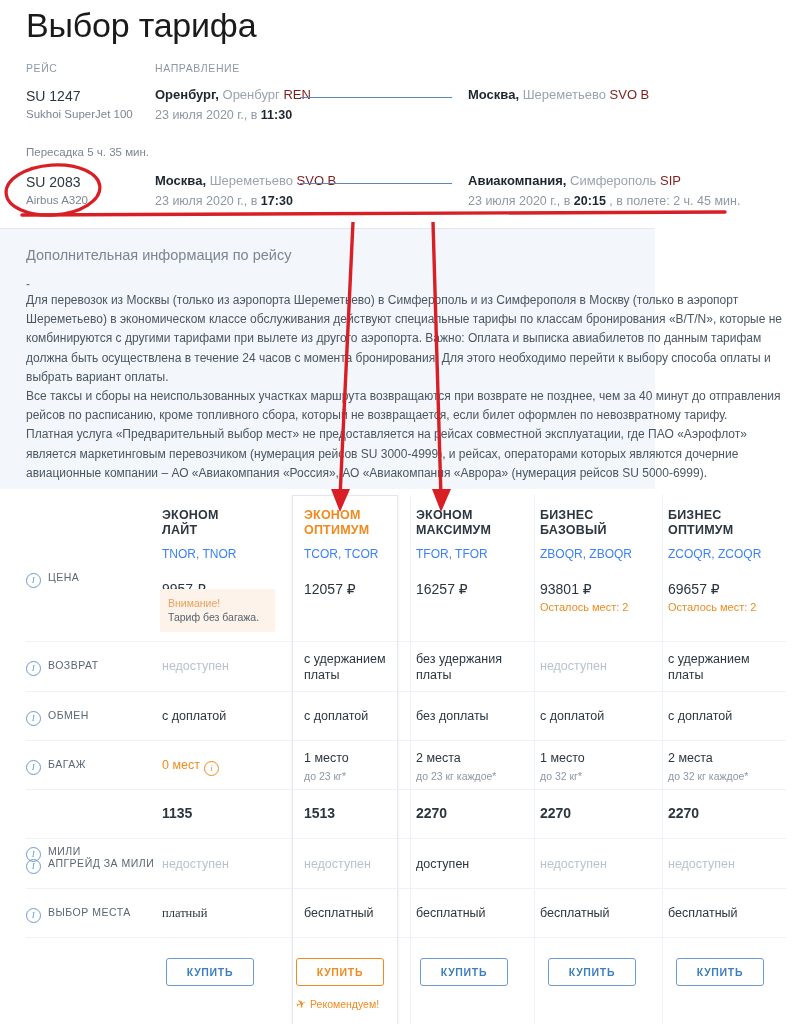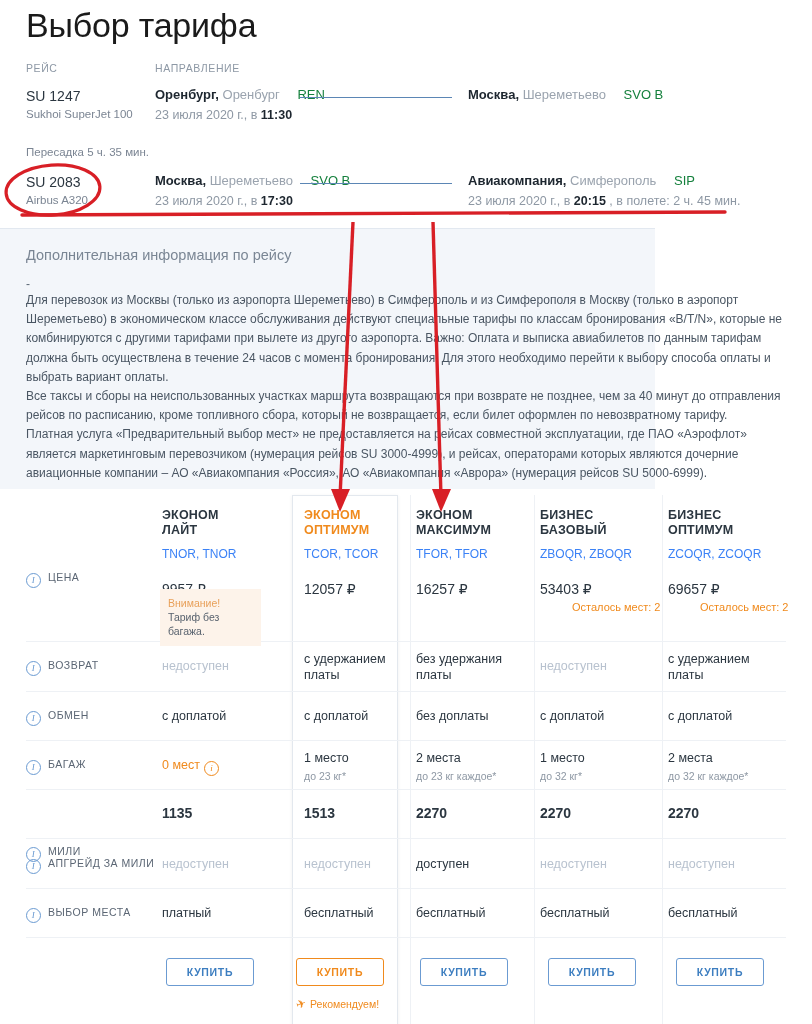--- a/index.html
+++ b/index.html
@@ -38,21 +38,21 @@
     font-size:14px;color:#2b3640;
   }
   .seg .aircraft{
     position:absolute;left:26px;top:20px;
     font-size:11.5px;color:#7b8593;
   }
   .seg .dep{position:absolute;left:155px;top:-2px;width:235px;}
   .seg .arr{position:absolute;left:468px;top:-2px;width:330px;}
   .city{font-size:13px;color:#9aa3ae;line-height:18px;white-space:nowrap;}
   .city b{color:#1d262f;font-weight:700;}
-  .city .code{color:#15803d;margin-left:14px;}
+  .city .code{color:#7f1d1d;}
   .when{font-size:12.5px;color:#8e98a4;line-height:19px;white-space:nowrap;margin-top:2px;}
   .when b{color:#1d262f;font-weight:700;font-size:12.5px;}
 
   .connector{
     position:absolute;height:1px;background:#5b86b5;top:9px;
   }
   .conn1{left:300px;width:152px;}
   .conn2{left:300px;width:152px;}
 
   .layover{
@@ -93,24 +93,24 @@
 
   
   .fare-head{position:absolute;top:10px;}
   .fname{
     font-size:12.5px;font-weight:700;color:#2b3640;
     line-height:15px;letter-spacing:.2px;text-transform:uppercase;
   }
   .fname.accent{color:#f08a1d;}
   .fcodes{font-size:12px;color:#3b82f6;margin-top:9px;}
   .fprice{font-size:14px;color:#2b3640;margin-top:20px;white-space:nowrap;}
-  .fseats{font-size:11px;color:#f08a1d;margin-top:4px;white-space:nowrap;margin-left:32px;}
+  .fseats{font-size:11px;color:#f08a1d;margin-top:4px;white-space:nowrap;}
 
   .warn-box{
-    position:absolute;left:0;top:101px;width:101px;
+    position:absolute;left:0;top:101px;width:115px;
     background:#fdf3ea;padding:7px 8px 8px 8px;box-sizing:border-box;
   }
   .warn-box .w1{font-size:10.5px;color:#e8a05a;line-height:14px;}
   .warn-box .w2{font-size:10.5px;color:#58626e;line-height:14px;}
 
   
   .rlabel{
     position:absolute;left:26px;
     font-size:10.5px;color:#5b6674;letter-spacing:.5px;
     text-transform:uppercase;white-space:nowrap;
@@ -264,21 +264,21 @@
         <div class="w1">Внимание!</div>
         <div class="w2">Тариф без багажа.</div>
       </div>
       <div class="cellv mute" style="left:162px;top:658px;">недоступен</div>
       <div class="cellv" style="left:162px;top:708px;">с доплатой</div>
       <div class="cellv orange" style="left:162px;top:757px;">
         <span>0 мест</span><span class="iicon orange">i</span>
       </div>
       <div class="cellv bold" style="left:162px;top:805px;">1135</div>
       <div class="cellv mute" style="left:162px;top:856px;">недоступен</div>
-      <div class="cellv" style="left:162px;top:905px;">платный</div>
+      <div class="cellv" style="left:162px;top:905px;font-family:Liberation Serif, serif;">платный</div>
       <div class="buy" style="left:166px;top:958px;">КУПИТЬ</div>
     </div>
 
     <div>
       <div class="fare-head" style="left:304px;top:508px;">
         <div class="fname accent">
           <span>ЭКОНОМ</span><br>
           <span>ОПТИМУМ</span>
         </div>
         <div class="fcodes">TCOR, TCOR</div>
@@ -320,21 +320,21 @@
       <div class="buy" style="left:420px;top:958px;">КУПИТЬ</div>
     </div>
 
     <div>
       <div class="fare-head" style="left:540px;top:508px;">
         <div class="fname">
           <span>БИЗНЕС</span><br>
           <span>БАЗОВЫЙ</span>
         </div>
         <div class="fcodes">ZBOQR, ZBOQR</div>
-        <div class="fprice">53403 ₽</div>
+        <div class="fprice">93801 ₽</div>
         <div class="fseats">Осталось мест: 2</div>
       </div>
       <div class="cellv mute" style="left:540px;top:658px;">недоступен</div>
       <div class="cellv" style="left:540px;top:708px;">с доплатой</div>
       <div class="cellv" style="left:540px;top:750px;">
         <span>1 место</span>
         <span class="sub">до 32 кг*</span>
       </div>
       <div class="cellv bold" style="left:540px;top:805px;">2270</div>
       <div class="cellv mute" style="left:540px;top:856px;">недоступен</div>

